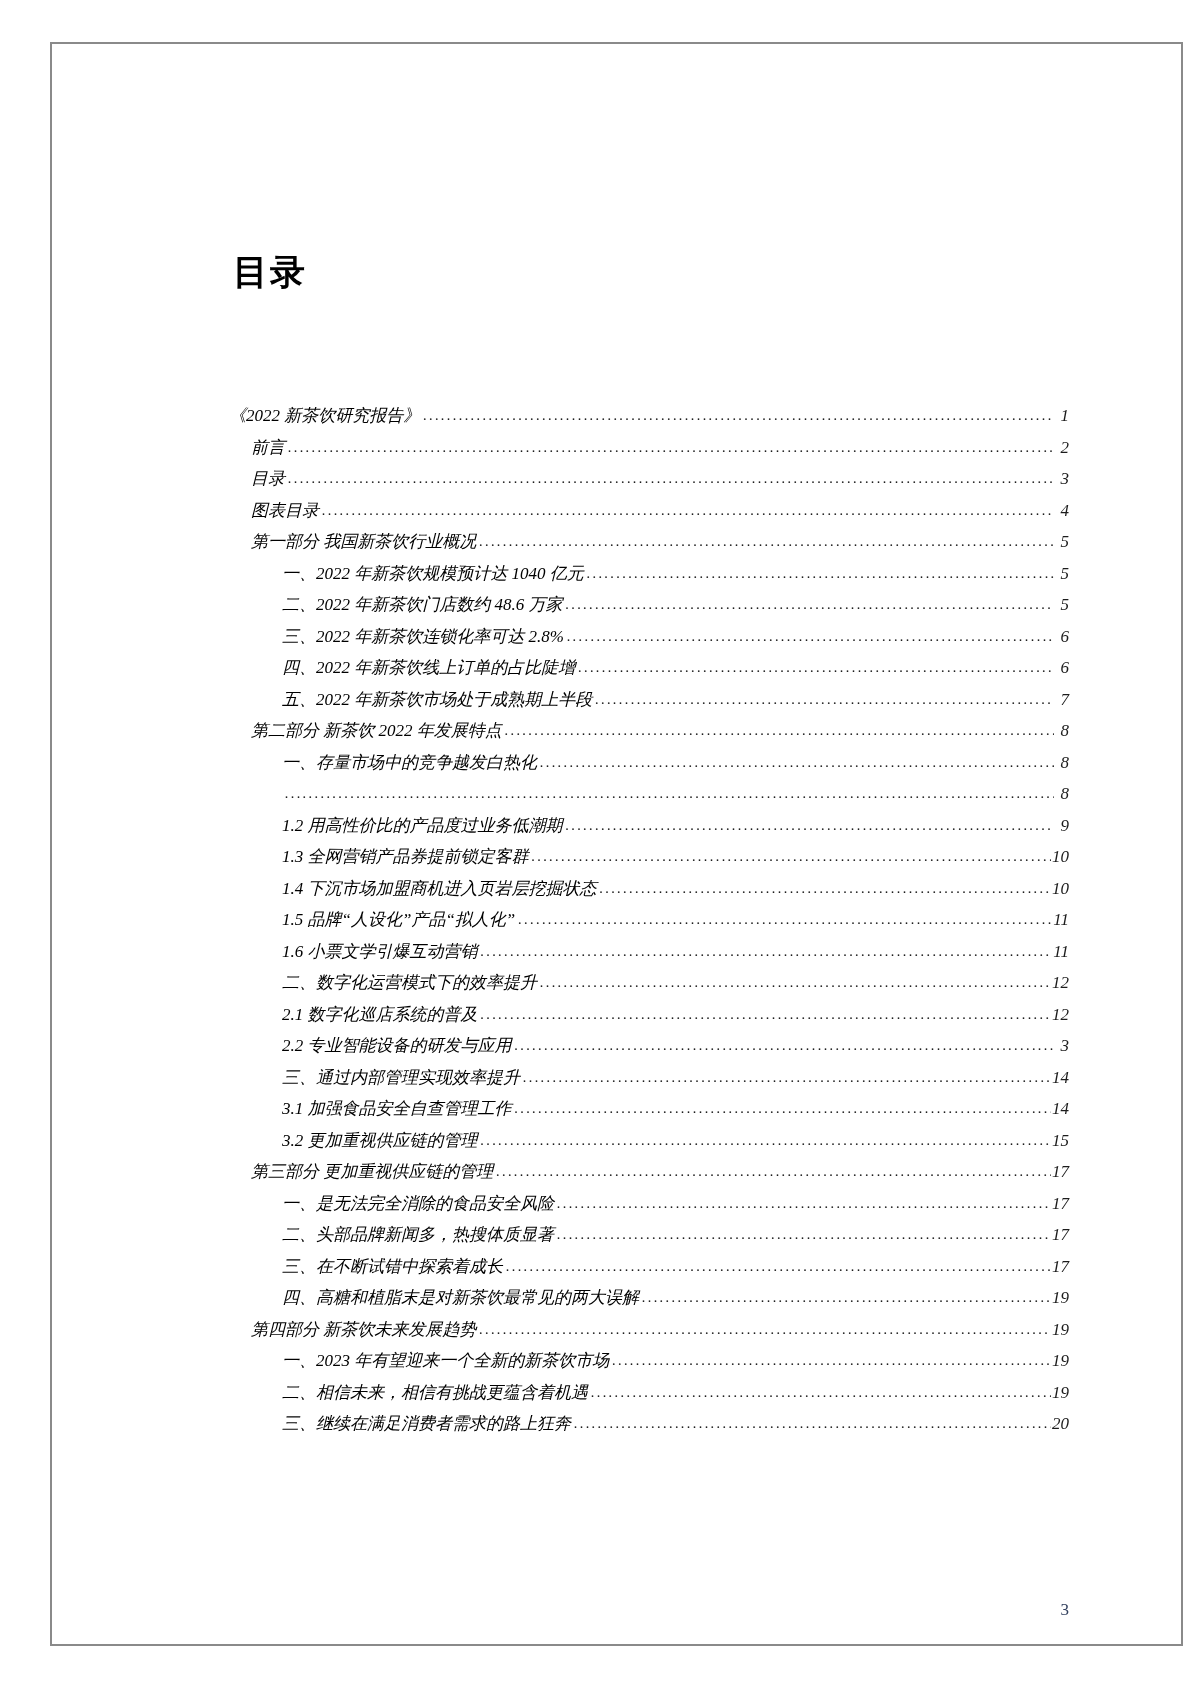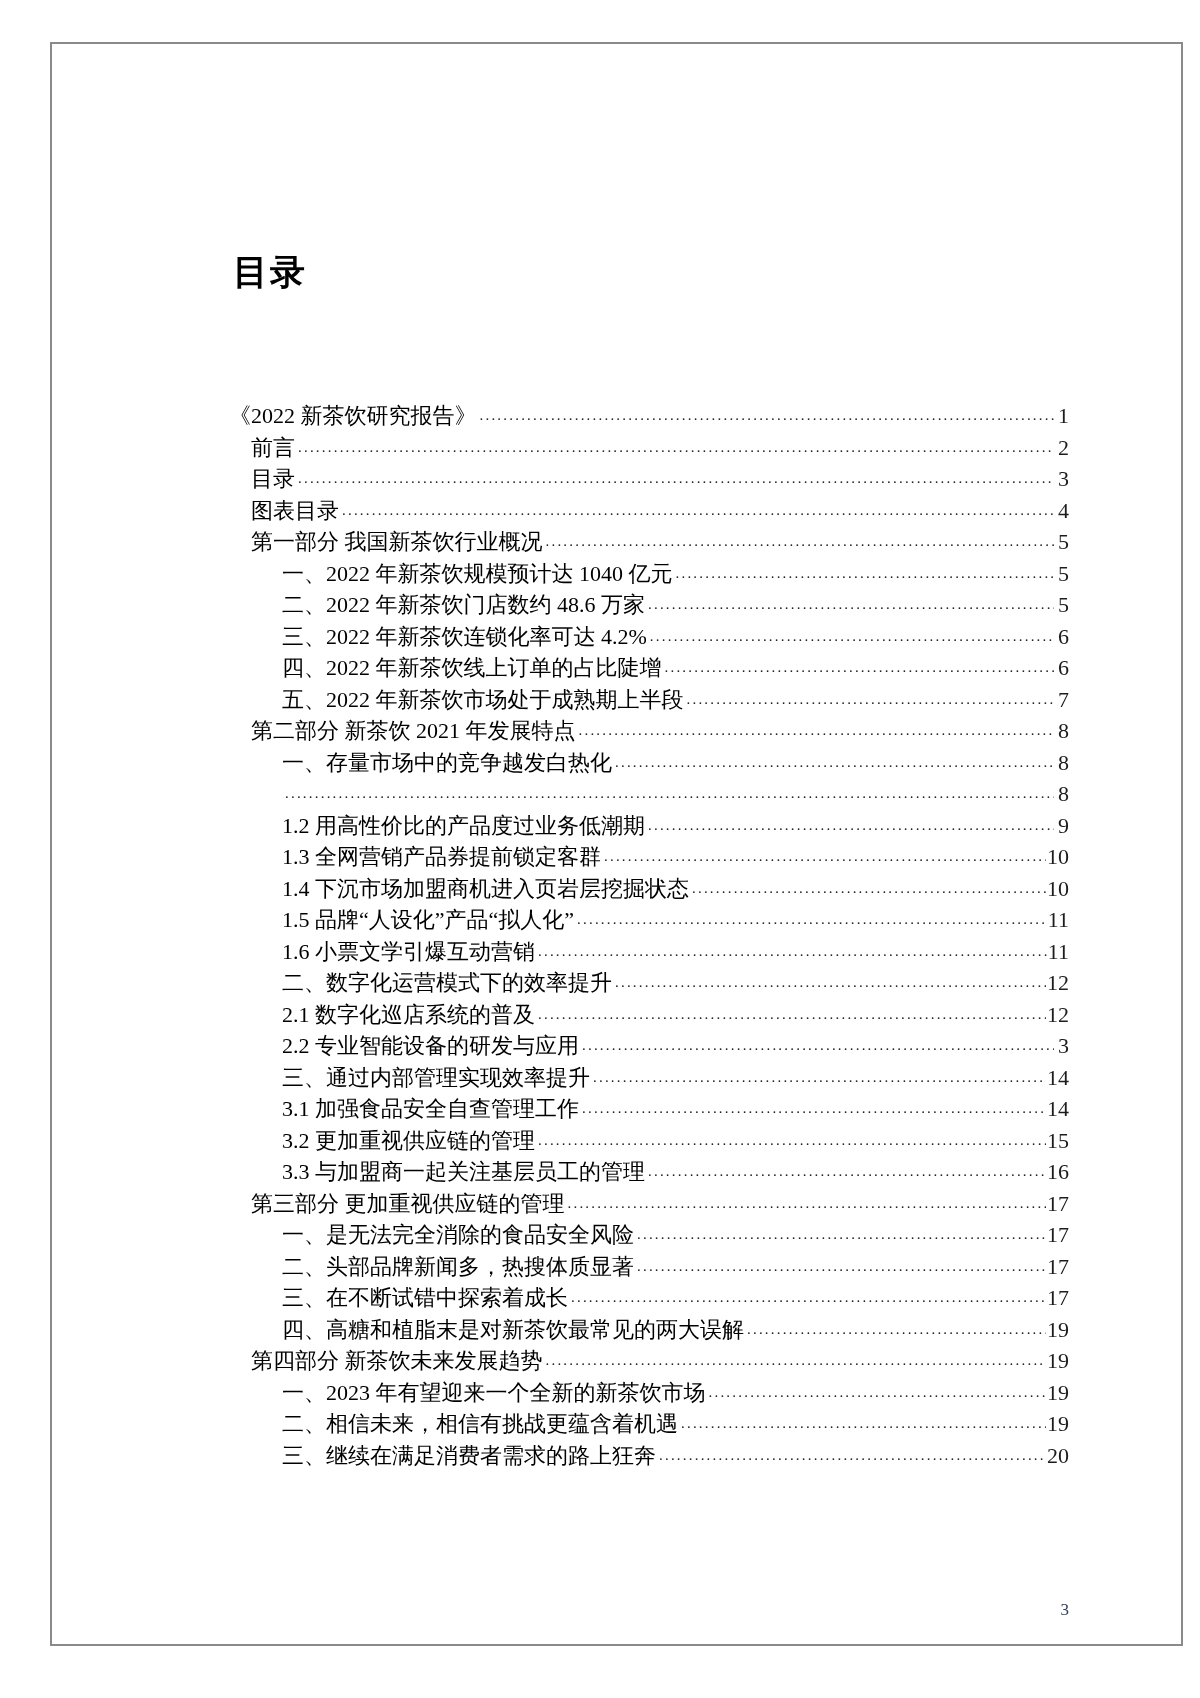--- a/index.html
+++ b/index.html
@@ -42,23 +42,24 @@
     position: absolute;
     left: 177px;
     top: 356px;
     width: 840px;
   }
   .toc-row {
     display: flex;
     align-items: flex-end;
     height: 31.5px;
     line-height: 31.5px;
-    font-size: 22px;
+    font-size: 17px;
     white-space: nowrap;
     cursor: pointer;
+    font-style: italic;
   }
   .toc-row.lvl-1 { padding-left: 22px; }
   .toc-row.lvl-2 { padding-left: 53px; }
   .toc-label {
     flex: 0 0 auto;
     color: #000000;
   }
   .toc-dots {
     flex: 1 1 auto;
     overflow: hidden;
@@ -124,36 +125,36 @@
     <span class="toc-label">一、2022 年新茶饮规模预计达 1040 亿元</span>
     <span class="toc-dots"></span>
     <span class="toc-page">5</span>
   </div>
         <div class="toc-row lvl-2">
     <span class="toc-label">二、2022 年新茶饮门店数约 48.6 万家</span>
     <span class="toc-dots"></span>
     <span class="toc-page">5</span>
   </div>
         <div class="toc-row lvl-2">
-    <span class="toc-label">三、2022 年新茶饮连锁化率可达 4.2%</span>
+    <span class="toc-label">三、2022 年新茶饮连锁化率可达 2.8%</span>
     <span class="toc-dots"></span>
     <span class="toc-page">6</span>
   </div>
         <div class="toc-row lvl-2">
     <span class="toc-label">四、2022 年新茶饮线上订单的占比陡增</span>
     <span class="toc-dots"></span>
     <span class="toc-page">6</span>
   </div>
         <div class="toc-row lvl-2">
     <span class="toc-label">五、2022 年新茶饮市场处于成熟期上半段</span>
     <span class="toc-dots"></span>
     <span class="toc-page">7</span>
   </div>
         <div class="toc-row lvl-1">
-    <span class="toc-label">第二部分 新茶饮 2021 年发展特点</span>
+    <span class="toc-label">第二部分 新茶饮 2022 年发展特点</span>
     <span class="toc-dots"></span>
     <span class="toc-page">8</span>
   </div>
         <div class="toc-row lvl-2">
     <span class="toc-label">一、存量市场中的竞争越发白热化</span>
     <span class="toc-dots"></span>
     <span class="toc-page">8</span>
   </div>
         <div class="toc-row lvl-2">
     <span class="toc-dots"></span>
@@ -207,25 +208,20 @@
         <div class="toc-row lvl-2">
     <span class="toc-label">3.1 加强食品安全自查管理工作</span>
     <span class="toc-dots"></span>
     <span class="toc-page">14</span>
   </div>
         <div class="toc-row lvl-2">
     <span class="toc-label">3.2 更加重视供应链的管理</span>
     <span class="toc-dots"></span>
     <span class="toc-page">15</span>
   </div>
-        <div class="toc-row lvl-2">
-    <span class="toc-label">3.3 与加盟商一起关注基层员工的管理</span>
-    <span class="toc-dots"></span>
-    <span class="toc-page">16</span>
-  </div>
         <div class="toc-row lvl-1">
     <span class="toc-label">第三部分 更加重视供应链的管理</span>
     <span class="toc-dots"></span>
     <span class="toc-page">17</span>
   </div>
         <div class="toc-row lvl-2">
     <span class="toc-label">一、是无法完全消除的食品安全风险</span>
     <span class="toc-dots"></span>
     <span class="toc-page">17</span>
   </div>

